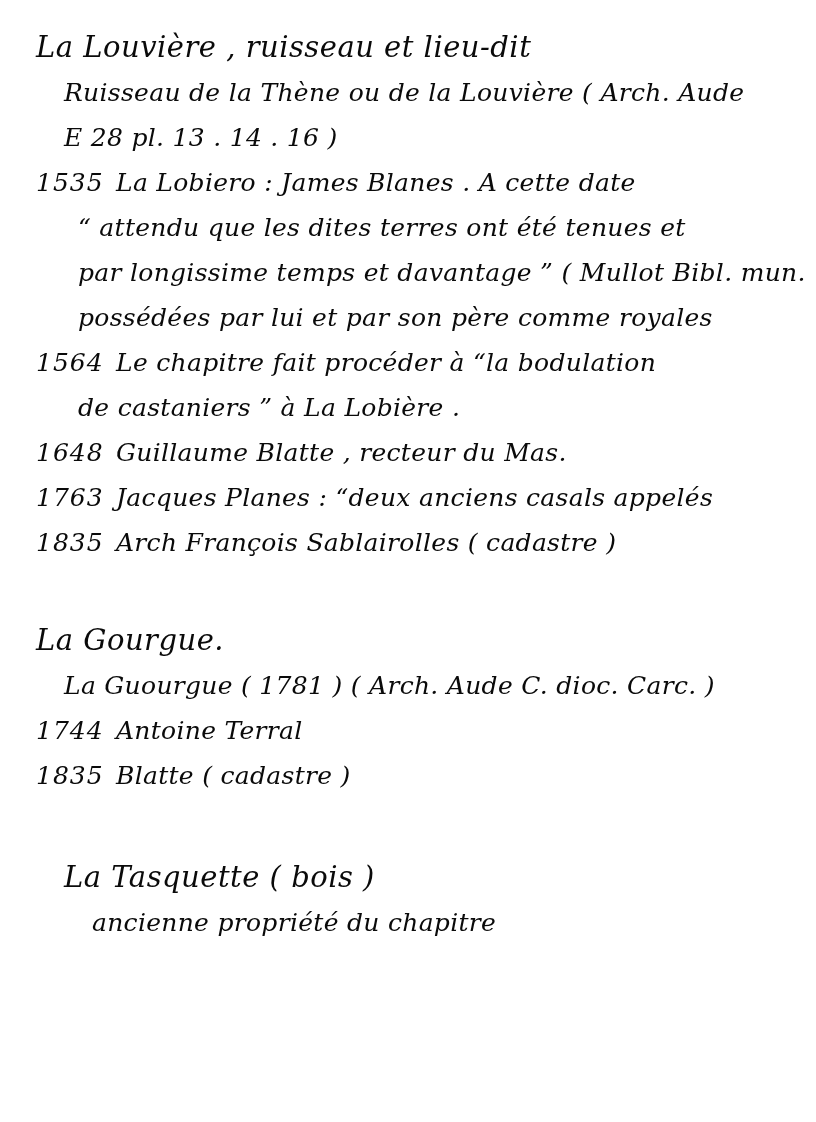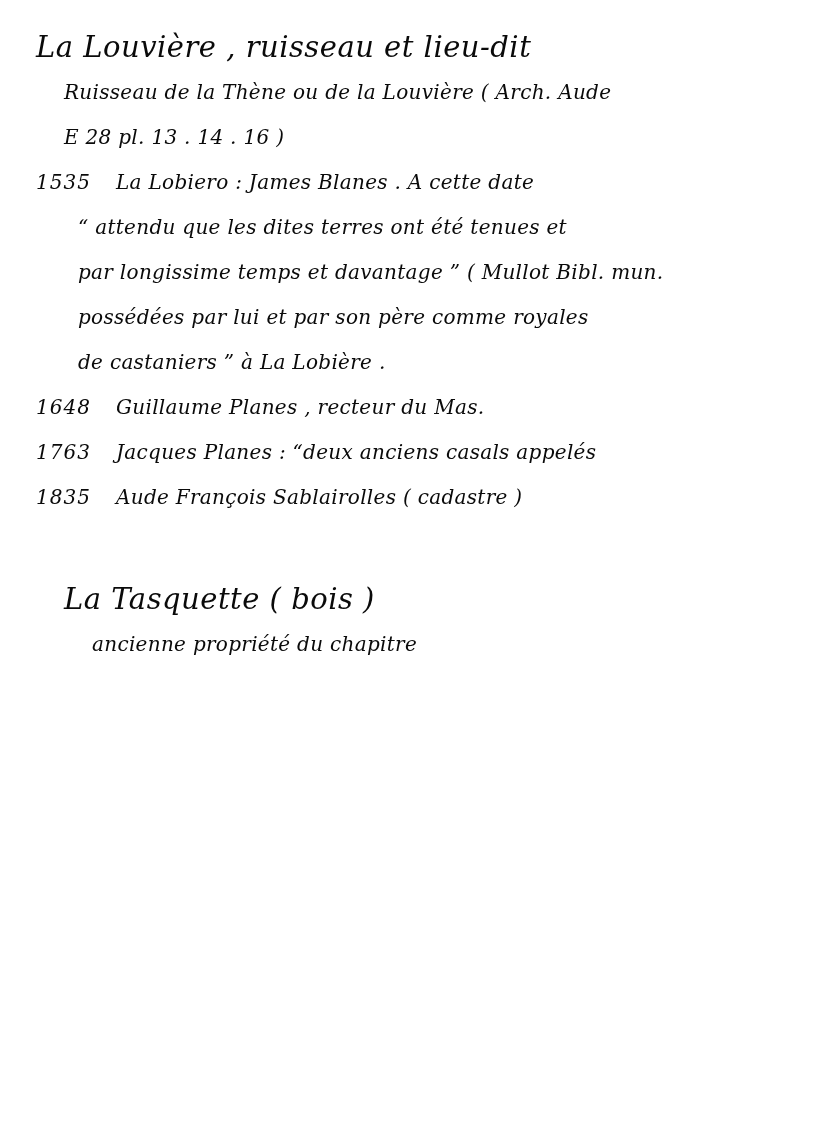--- a/index.html
+++ b/index.html
@@ -23,21 +23,21 @@
   .section { margin: 0; }
   .section-title {
     font-size: 29px;
     font-weight: normal;
     margin: 0;
     line-height: 46px;
     letter-spacing: 0.5px;
     white-space: nowrap;
   }
   .line {
-    font-size: 20px;
+    font-size: 25px;
     line-height: 45px;
     letter-spacing: 0.3px;
     white-space: nowrap;
   }
   .indent1 { margin-left: 28px; }
   .indent2 { margin-left: 42px; }
   .dated .date {
     display: inline-block;
     width: 80px;
     letter-spacing: 1px;
@@ -57,35 +57,51 @@
     <div class="line indent1">E 28 pl. 13 . 14 . 16 )</div>
 
     <div class="line dated">
       <span class="date">1535</span><span>La Lobiero : James Blanes . A cette date</span>
     </div>
 
     <div class="line indent2">“ attendu que les dites terres ont été tenues et</div>
     <div class="line indent2">par longissime temps et davantage ” ( Mullot Bibl. mun.</div>
     <div class="line indent2">possédées par lui et par son père comme royales</div>
 
+    <div class="line dated">
+      <span class="date">1564</span><span>Le chapitre fait procéder à “la bodulation</span>
+    </div>
     <div class="line indent2">de castaniers ” à La Lobière .</div>
 
     <div class="line dated">
-      <span class="date">1648</span><span>Guillaume Planes , recteur du Mas.</span>
+      <span class="date">1648</span><span>Guillaume Blatte , recteur du Mas.</span>
     </div>
 
     <div class="line dated">
       <span class="date">1763</span><span>Jacques Planes : “deux anciens casals appelés</span>
     </div>
 
     <div class="line dated">
-      <span class="date">1835</span><span>Aude François Sablairolles ( cadastre )</span>
+      <span class="date">1835</span><span>Arch François Sablairolles ( cadastre )</span>
     </div>
   </div>
 
+  <div class="section gap-top-1">
+    <h1 class="section-title">La Gourgue.</h1>
+
+    <div class="line indent1">La Guourgue ( 1781 ) ( Arch. Aude C. dioc. Carc. )</div>
+
+    <div class="line dated">
+      <span class="date">1744</span><span>Antoine Terral</span>
+    </div>
+
+    <div class="line dated">
+      <span class="date">1835</span><span>Blatte ( cadastre )</span>
+    </div>
+  </div>
 
   <div class="section gap-top-2">
     <h1 class="section-title">La Tasquette ( bois )</h1>
 
     <div class="line indent1">ancienne propriété du chapitre</div>
   </div>
 
 </div>
 
 </body></html>

